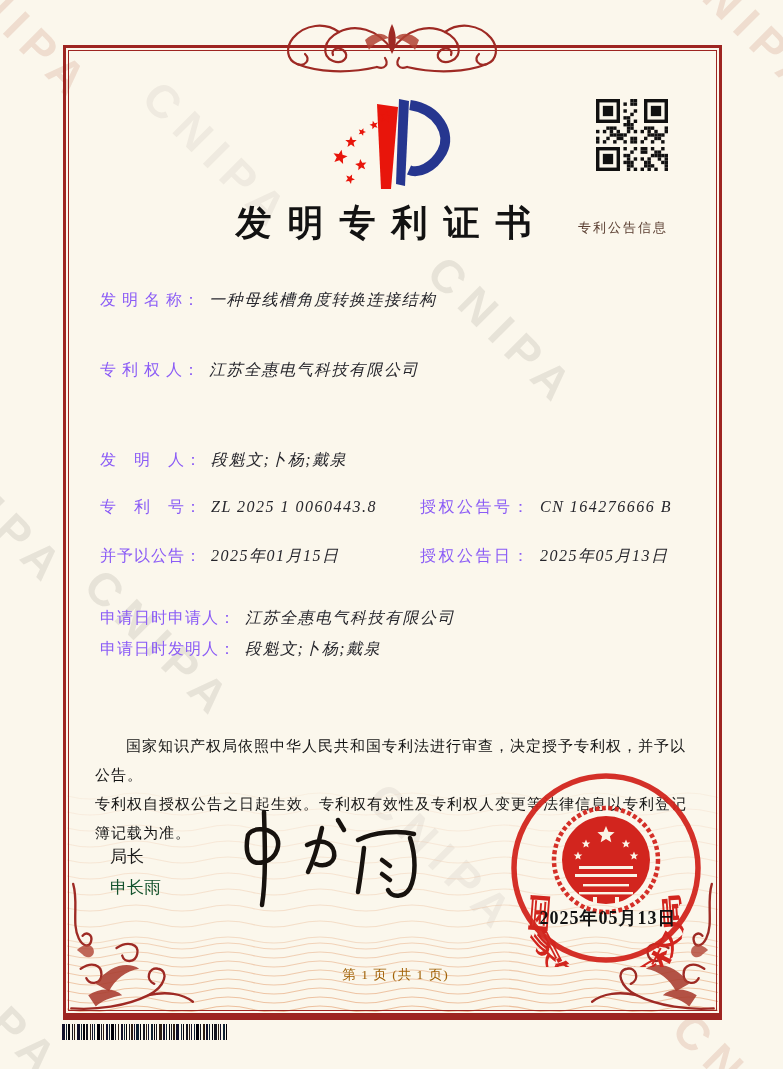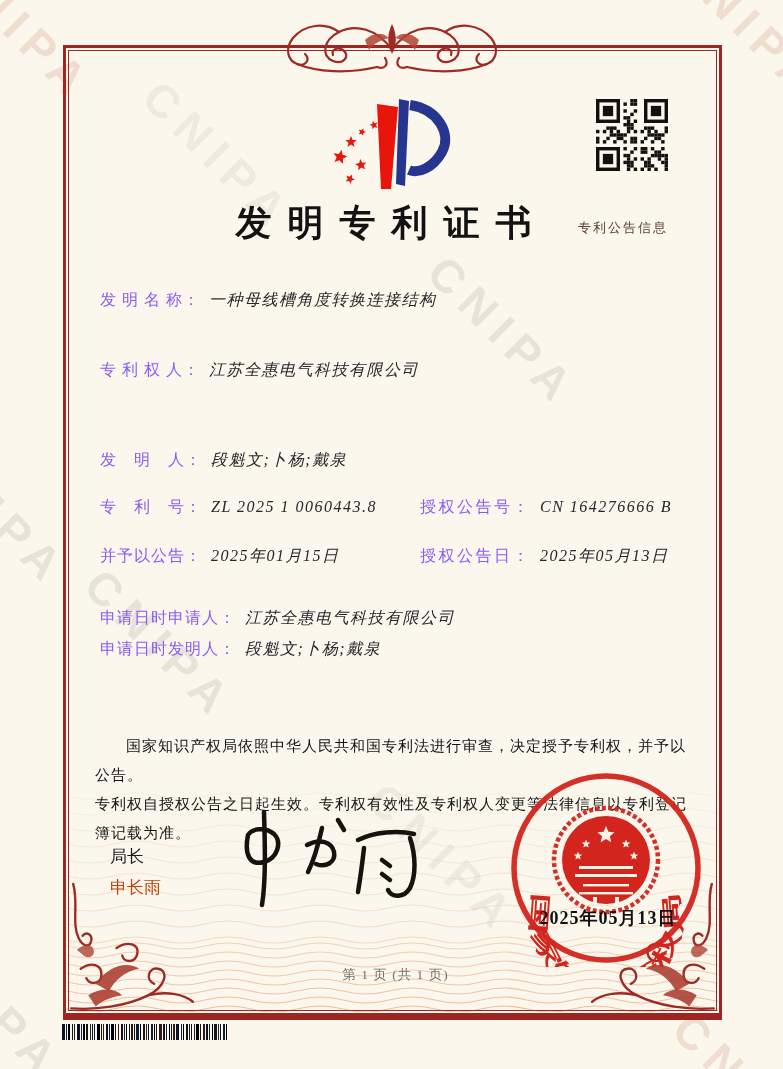--- a/index.html
+++ b/index.html
@@ -39,29 +39,29 @@
   .frow .pair2 .lbl{letter-spacing:2.5px;}
   
   .statement{position:absolute;left:95px;top:722px;width:606px;font-size:15px;line-height:29px;
       color:#141414;letter-spacing:1px;z-index:3;margin-top:10px;}
   .statement .l1{display:block;text-indent:31px;}
   .statement .l2{display:block;}
   
   .sig-title{position:absolute;left:110px;top:845px;font-family:"Liberation Sans","DejaVu Sans",sans-serif;
       font-size:17px;color:#1c1c1c;z-index:3;}
   .sig-name{position:absolute;left:110px;top:876px;font-family:"Liberation Sans","DejaVu Sans",sans-serif;
-      font-size:17px;color:#c2410c;z-index:3;text-align:center;}
+      font-size:17px;color:#14532d;z-index:3;text-align:center;}
   .signature{position:absolute;left:222px;top:800px;z-index:3;}
   
   .seal{position:absolute;left:505px;top:765px;z-index:4;}
   .seal-date{position:absolute;left:518px;top:906px;width:180px;text-align:center;font-size:18px;
       font-weight:bold;color:#111;letter-spacing:1px;z-index:5;}
   
   .footer{position:absolute;left:8px;right:0;top:966px;text-align:center;font-size:13.5px;
-      letter-spacing:1px;color:#737373;z-index:3;}
+      letter-spacing:1px;color:#a16207;z-index:3;}
 </style>
 </head>
 <body>
 
 <div class="page">
 
   <span class="wm pink" style="left:-30px;top:-60px">CNIPA</span>
   <span class="wm pink" style="left:700px;top:-62px">CNIPA</span>
   <span class="wm faint" style="left:170px;top:70px">CNIPA</span>
   <span class="wm gray" style="left:455px;top:245px">CNIPA</span>

